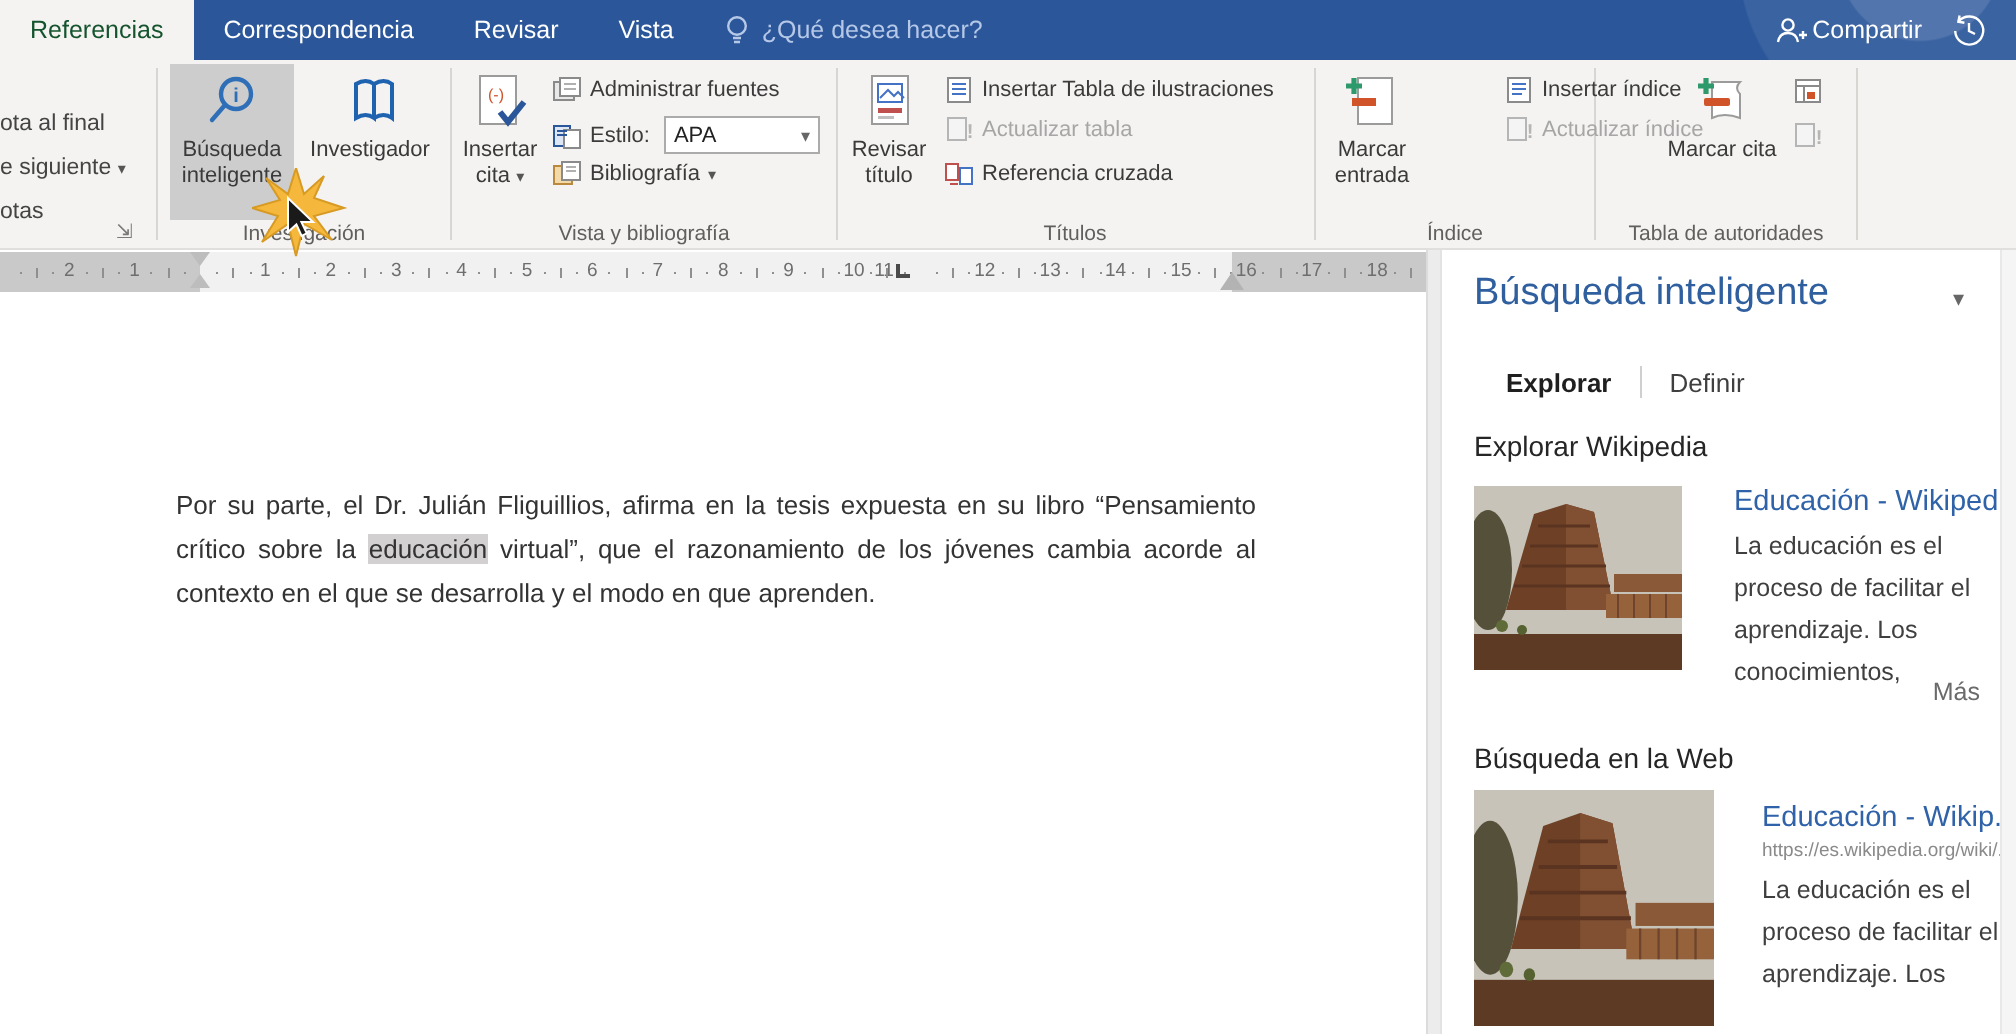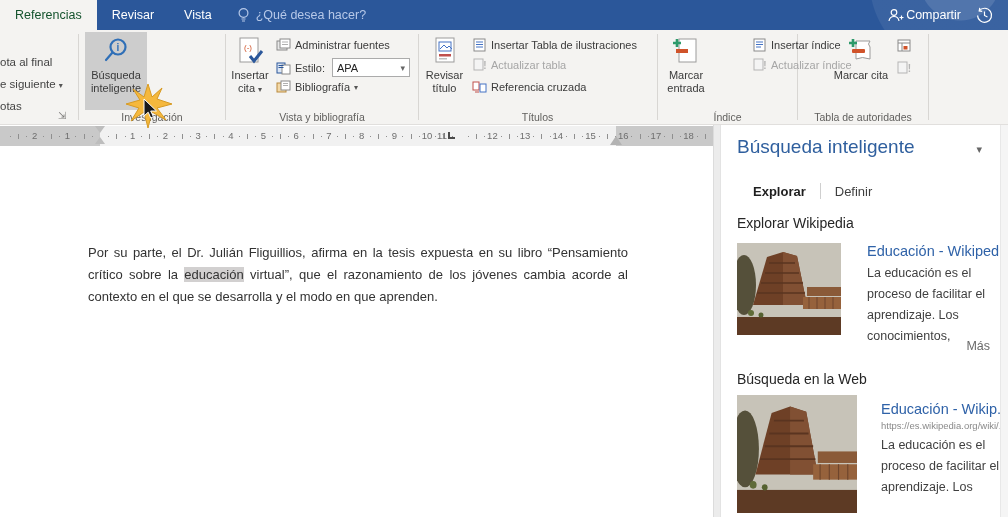--- a/index.html
+++ b/index.html
@@ -74,20 +74,23 @@
 </head>
 <body>
 
 <div class="app">
 
   <header class="titlebar">
     <div class="rtab active">
         <span>Referencias</span>
       </div>
     <div class="rtab">
+        <span>Correspondencia</span>
+      </div>
+    <div class="rtab">
         <span>Revisar</span>
       </div>
     <div class="rtab">
         <span>Vista</span>
       </div>
     <div class="tellme">
       <svg width="13" height="16" viewBox="0 0 13 16">
           <g fill="none" stroke="#b6c8e8" stroke-width="1.2">
             <circle cx="6.5" cy="6" r="4.4"></circle>
             <path d="M4.5 12h4M5 14h3"></path>
@@ -132,20 +135,29 @@
 
     <div class="bigbtn pressed" style="left:85px;width:62px;height:78px">
       <svg width="30" height="30" viewBox="0 0 30 30">
           <g fill="none" stroke="#2f6fb7" stroke-width="2.2">
             <circle cx="17" cy="11" r="7.5"></circle>
             <path d="M11.5 16.5 L5 24" stroke-linecap="round"></path>
           </g>
           <text x="17" y="15" font-size="10" font-weight="bold" fill="#2f6fb7" text-anchor="middle" font-family="Liberation Serif,serif">i</text>
         </svg>
       <span class="blabel">Búsqueda inteligente</span>
+    </div>
+    <div class="bigbtn" style="left:148px;width:74px;height:78px">
+      <svg width="30" height="30" viewBox="0 0 30 30">
+          <g fill="none" stroke="#1f62b0" stroke-width="2">
+            <path d="M8 6 q5 -3 9 0 v17 q-4 -3 -9 0 z"></path>
+            <path d="M17 6 q5 -3 9 0 v17 q-4 -3 -9 0"></path>
+          </g>
+        </svg>
+      <span class="blabel">Investigador</span>
     </div>
     <div class="grouplabel" style="left:80px;width:144px">Investigación</div>
 
     <div class="bigbtn" style="left:228px;width:44px;height:78px">
       <svg width="28" height="30" viewBox="0 0 28 30">
           <rect x="4" y="2" width="18" height="24" fill="#fff" stroke="#9b9b9b"></rect>
           <text x="12" y="14" font-size="8" fill="#d0532a" text-anchor="middle">(-)</text>
           <path d="M14 20 l4 5 8 -10" fill="none" stroke="#2b579a" stroke-width="3"></path>
         </svg>
       <span class="blabel"><span>Insertar cita</span> <span class="caret-inline">▾</span></span>

